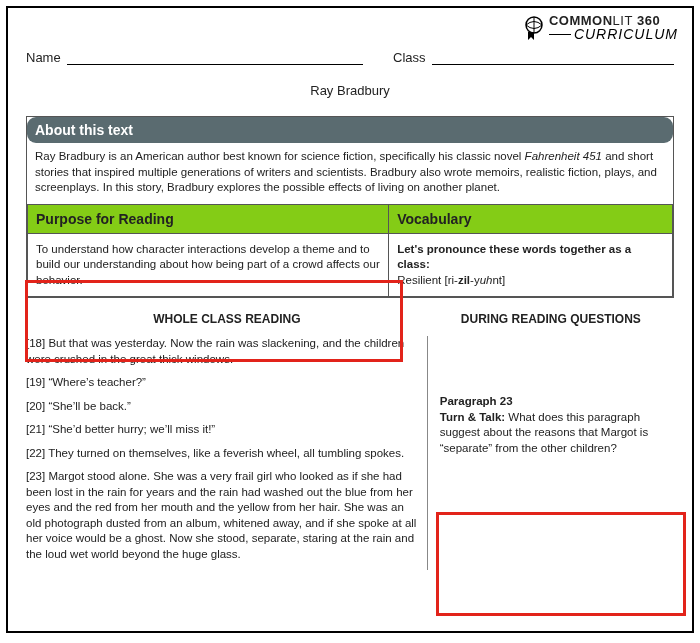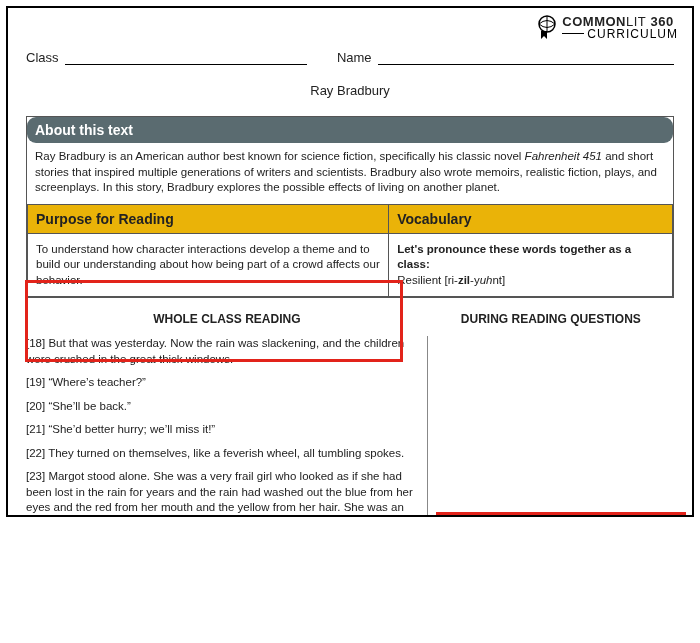--- a/index.html
+++ b/index.html
@@ -9,42 +9,43 @@
     font-family: Arial, Helvetica, sans-serif;
     font-size: 12px;
     color: #222;
     background: #fff;
     width: 700px;
   }
   .page {
     border: 2px solid #000;
     padding: 12px 18px 10px 18px;
     position: relative;
-    height: 511px;
+    height: 627px;
     overflow: hidden;
   }
   .brand {
     position: absolute;
     top: 6px;
     right: 14px;
     display: flex;
     align-items: center;
     gap: 4px;
   }
   .brand svg { flex: 0 0 auto; }
   .brand-text { line-height: 1; }
   .brand-text .t1 { font-weight: 800; font-size: 13px; letter-spacing: .5px; }
   .brand-text .t1 .light { font-weight: 400; }
   .brand-text .t2 {
-    font-size: 12px;
+    font-size: 14px;
     letter-spacing: 1px;
     display: flex;
     align-items: center;
     gap: 3px;
     color: #000;
+    font-style: italic;
   }
   .brand-text .t2::before {
     content: "";
     flex: 1;
     height: 1px;
     background: #000;
     display: inline-block;
     width: 22px;
   }
   .nameclass {
@@ -91,21 +92,21 @@
   .purpose-table {
     width: 100%;
     border-collapse: collapse;
   }
   .purpose-table th, .purpose-table td {
     border: 1px solid #555;
     vertical-align: top;
     text-align: left;
   }
   .purpose-table th {
-    background: #eab308;
+    background: #84cc16;
     font-size: 14px;
     padding: 6px 8px;
   }
   .purpose-table td {
     font-size: 11.5px;
     padding: 8px;
     line-height: 1.35;
   }
   .highlight-red-a {
     position: absolute;
@@ -162,26 +163,26 @@
       <div class="t1">
         <span>COMMON</span><span class="light">LIT</span> <span>360</span>
       </div>
       <div class="t2">
           <span>CURRICULUM</span>
         </div>
     </div>
   </div>
 
   <div class="nameclass">
+    <div class="field" style="flex:1.2">
+      <label>Name</label>
+      <span class="line"></span>
+    </div>
     <div class="field" style="flex:1">
       <label>Class</label>
-      <span class="line"></span>
-    </div>
-    <div class="field" style="flex:1.2">
-      <label>Name</label>
       <span class="line"></span>
     </div>
   </div>
 
   <div class="author">Ray Bradbury</div>
 
   <div class="about-box">
     <div class="about-header">About this text</div>
     <div class="about-body">
       <span>Ray Bradbury is an American author best known for science fiction, specifically his classic novel </span><em>Fahrenheit 451</em><span> and short stories that inspired multiple generations of writers and scientists. Bradbury also wrote memoirs, realistic fiction, plays, and screenplays. In this story, Bradbury explores the possible effects of living on another planet.</span>
@@ -214,17 +215,25 @@
 
   <div class="reading-area">
     <div class="passage">
       <p>[18] But that was yesterday. Now the rain was slackening, and the children were crushed in the great thick windows.</p>
       <p>[19] “Where’s teacher?”</p>
       <p>[20] “She’ll be back.”</p>
       <p>[21] “She’d better hurry; we’ll miss it!”</p>
       <p>[22] They turned on themselves, like a feverish wheel, all tumbling spokes.</p>
       <p>[23] Margot stood alone. She was a very frail girl who looked as if she had been lost in the rain for years and the rain had washed out the blue from her eyes and the red from her mouth and the yellow from her hair. She was an old photograph dusted from an album, whitened away, and if she spoke at all her voice would be a ghost. Now she stood, separate, staring at the rain and the loud wet world beyond the huge glass.</p>
     </div>
+    <div class="questions">
+      <div class="q-block">
+        <div class="q-title">Paragraph 23</div>
+        <div>
+          <span class="q-lead">Turn &amp; Talk:</span><span> What does this paragraph suggest about the reasons that Margot is “separate” from the other children?</span>
+        </div>
+      </div>
+    </div>
   </div>
 
   <div class="highlight-red-a" style="left:428px; top:504px; width:250px; height:104px;"></div>
 
 </div>
 
 </body></html>

